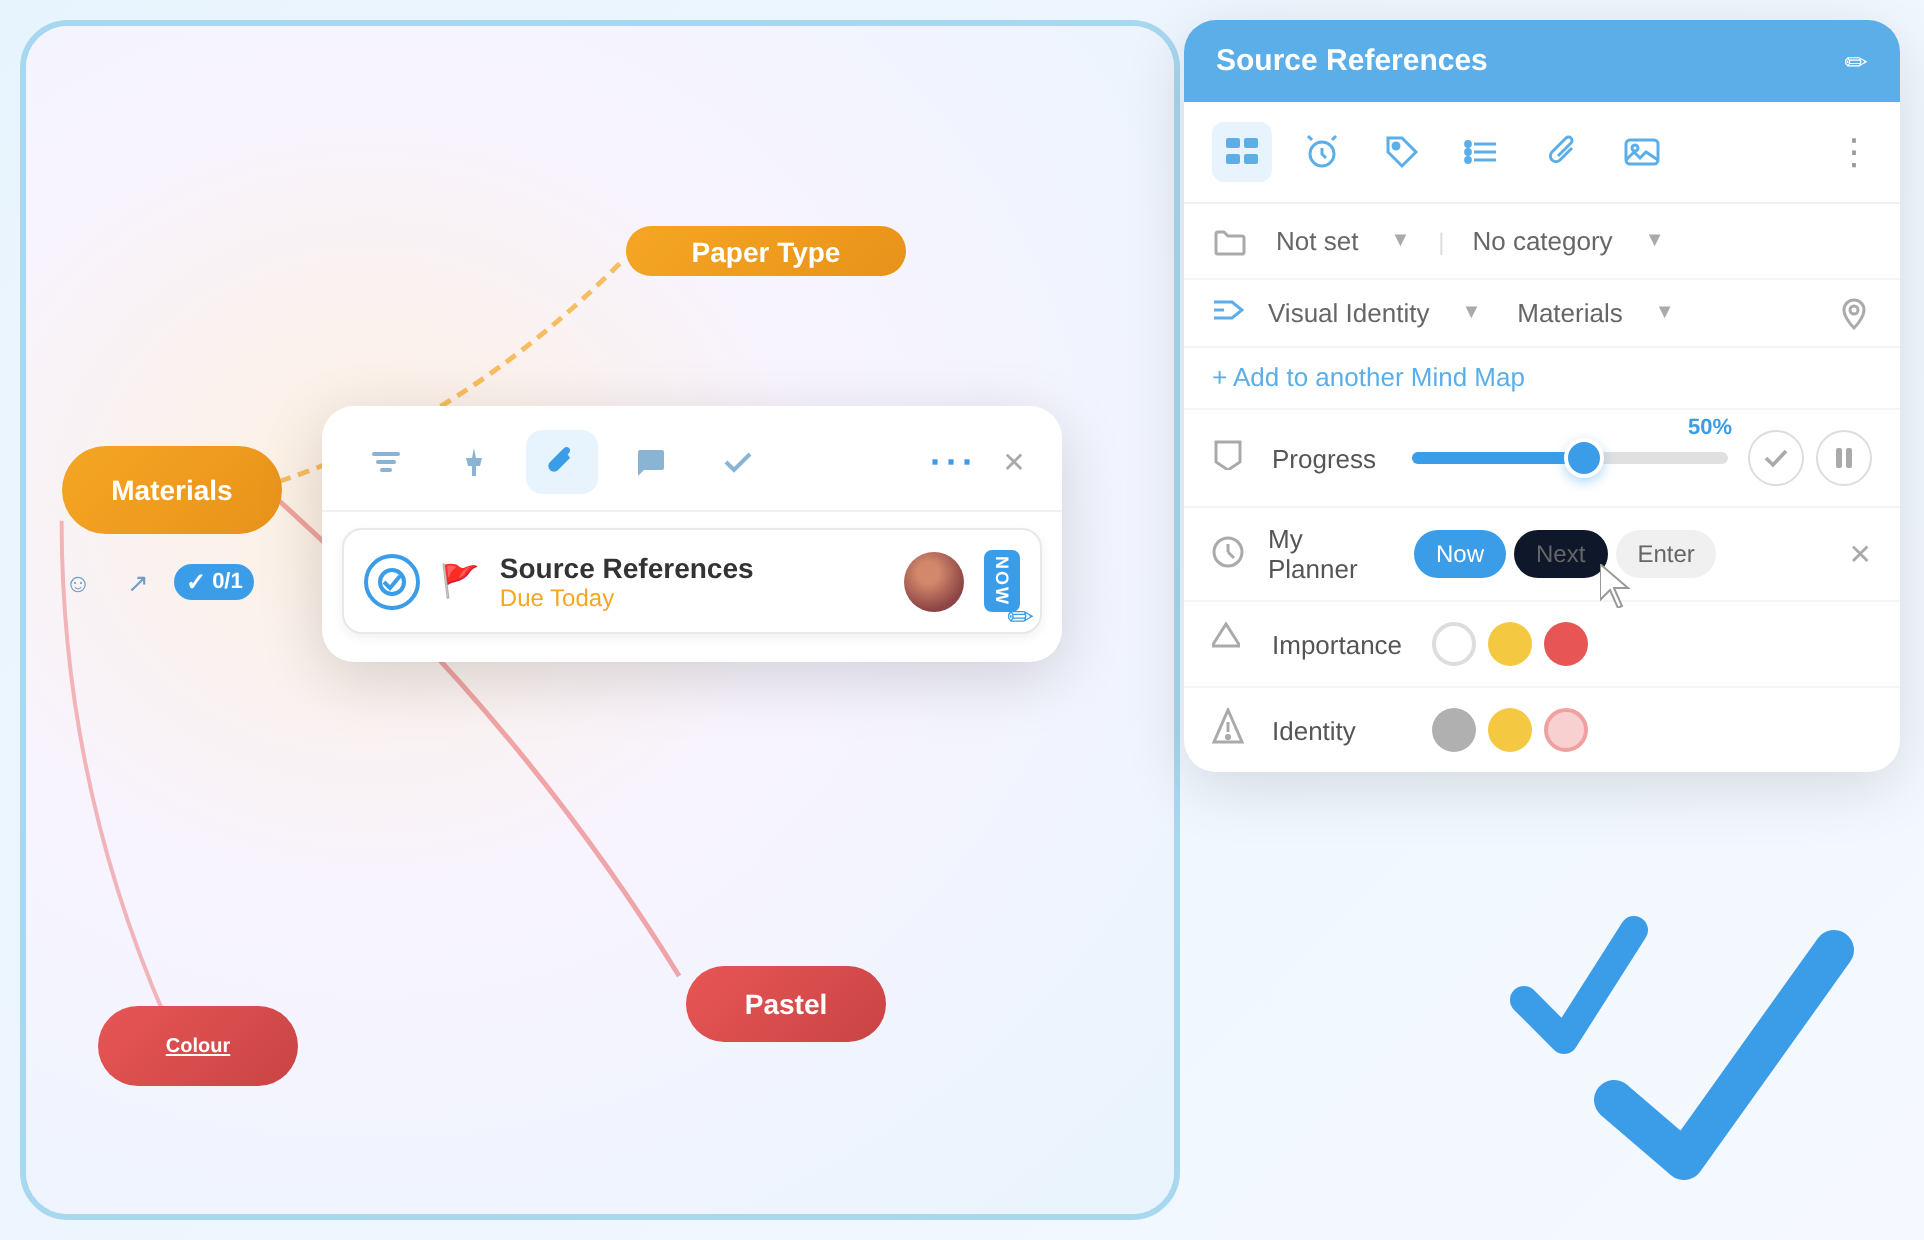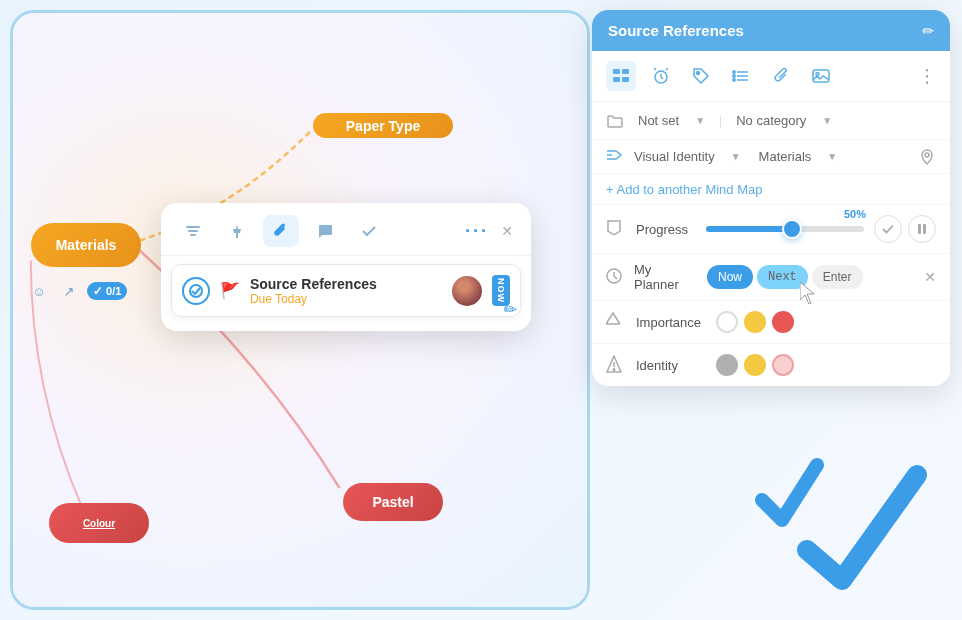--- a/index.html
+++ b/index.html
@@ -522,23 +522,22 @@
       cursor: pointer;
       border: 1px solid transparent;
     }
 
     .planner-btn.now {
       background: #3b9de8;
       color: white;
     }
 
     .planner-btn.next {
-      background: #7dd3fc;
+      background: #0f172a;
       color: #666;
-      font-family: Liberation Mono, monospace;
     }
 
     .planner-btn.soon {
       background: #f0f0f0;
       color: #666;
     }
 
     .planner-close {
       color: #aaa;
       font-size: 14px;

